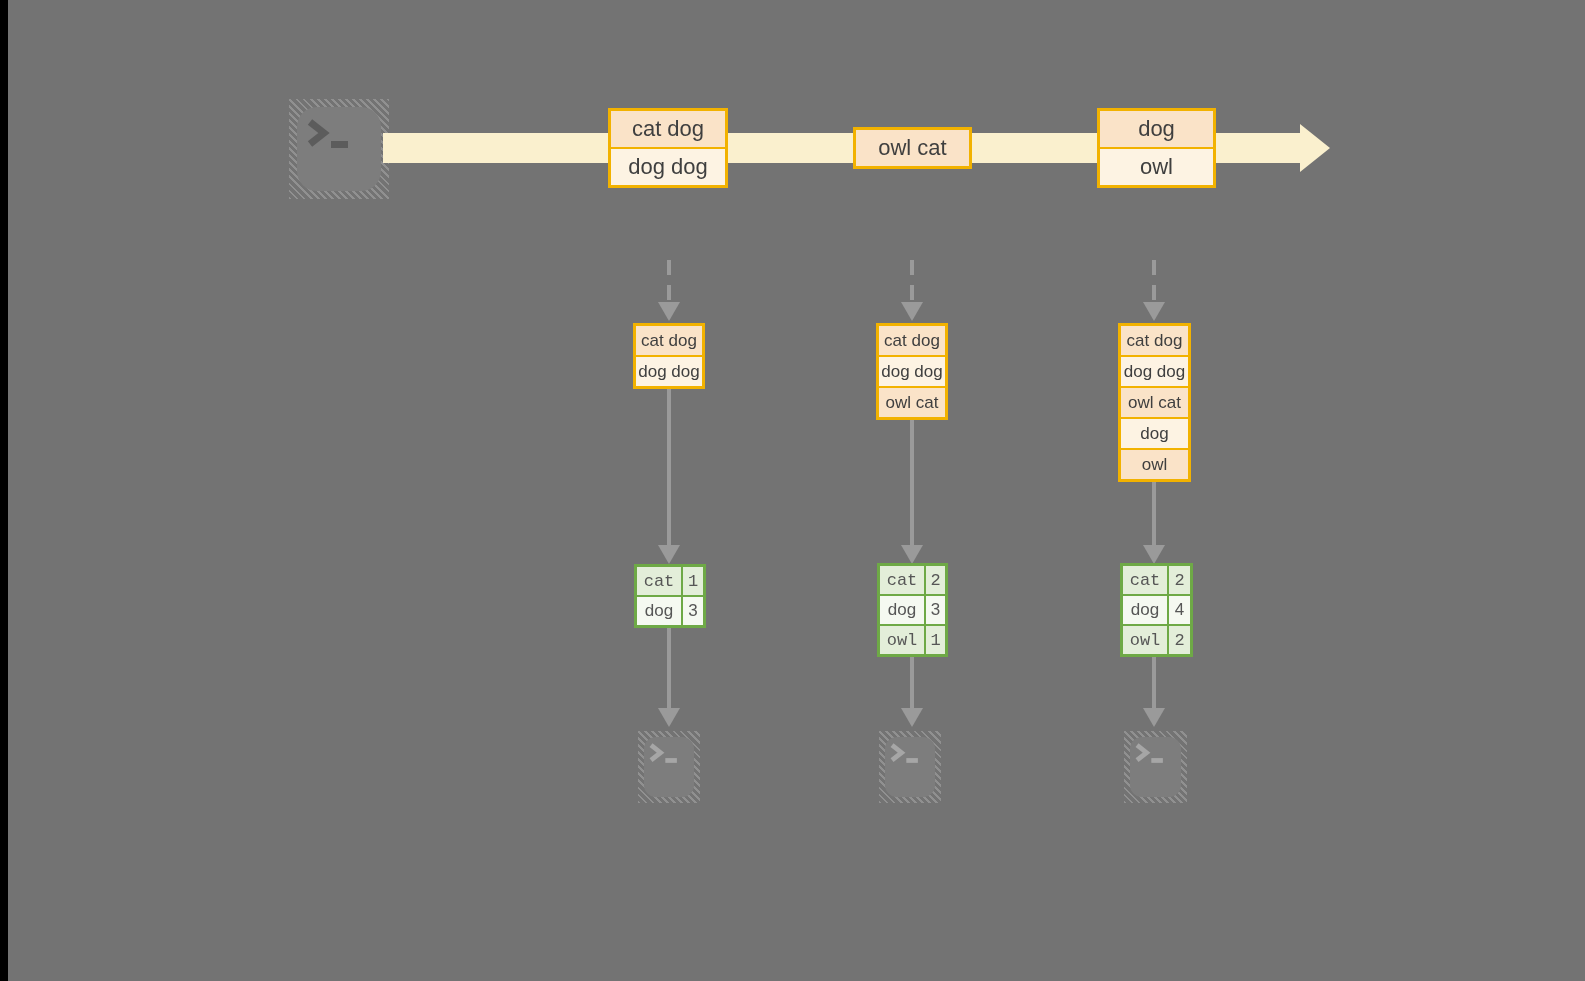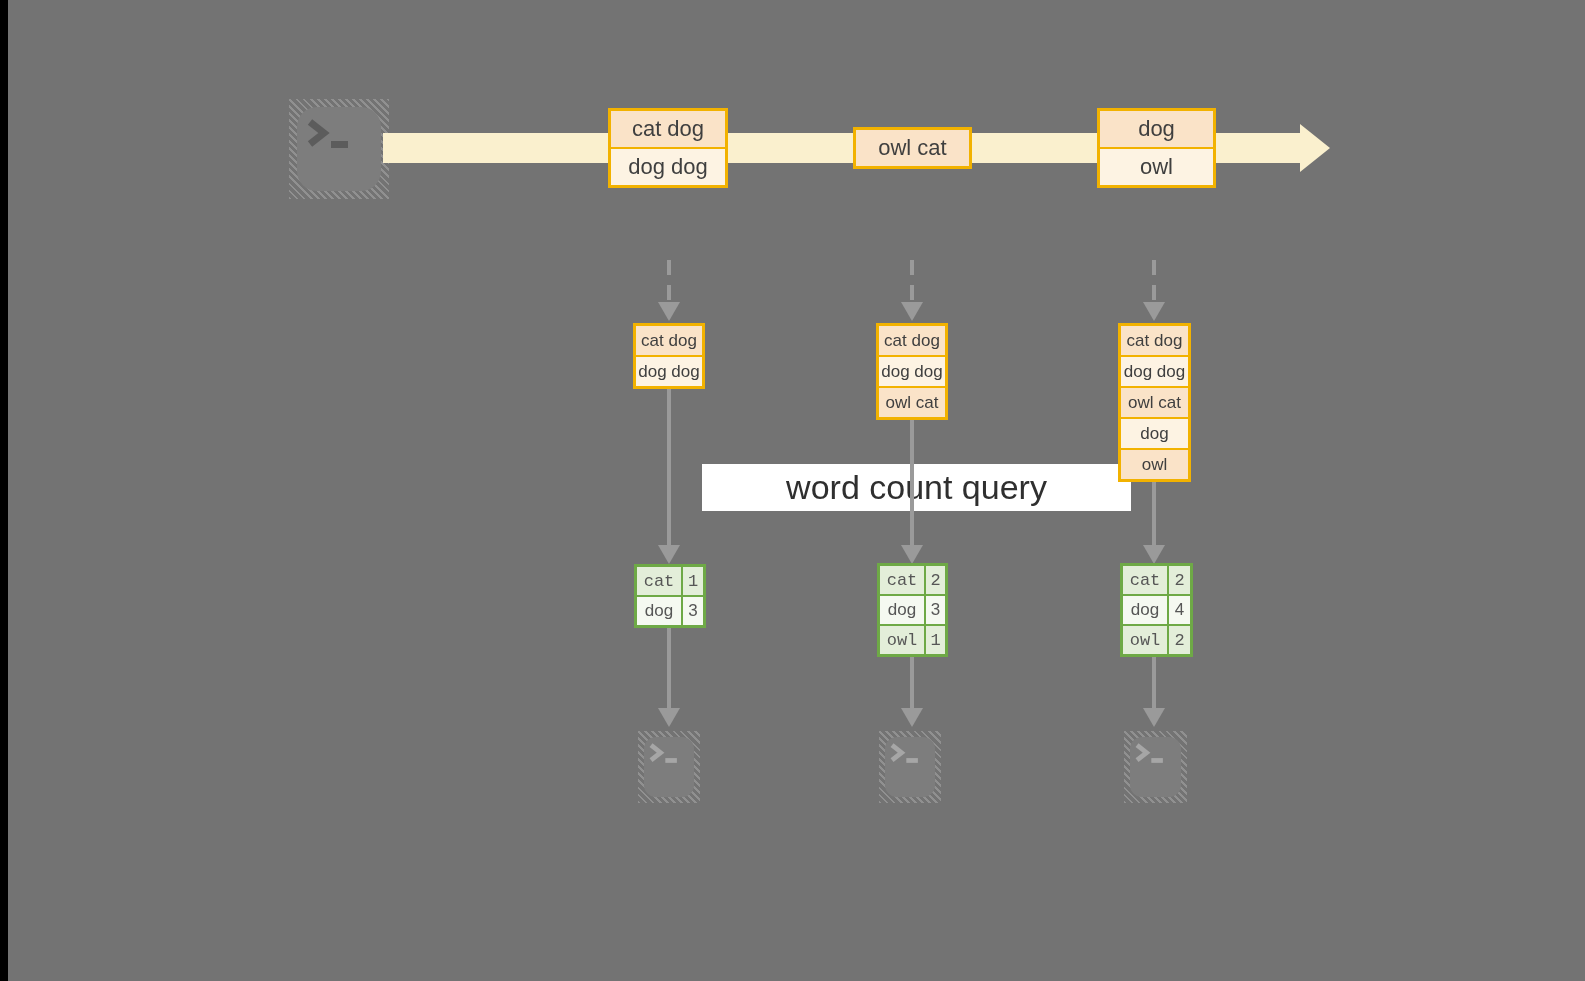--- a/index.html
+++ b/index.html
@@ -91,23 +91,20 @@
     <div class="cell fa">owl cat</div>
   </div>
   <div class="obox stack stack3" style="left:1110px;top:323px;">
     <div class="cell fa">cat dog</div>
     <div class="cell fb">dog dog</div>
     <div class="cell fa">owl cat</div>
     <div class="cell fb">dog</div>
     <div class="cell fa">owl</div>
   </div>
 
-  <div class="query-band">
-    <span>word count query</span>
-  </div>
 
   <div class="vline" style="left:659px;top:389px;height:156px;"></div>
   <div class="ahead" style="left:650px;top:545px;"></div>
   <div class="vline" style="left:902px;top:420px;height:125px;"></div>
   <div class="ahead" style="left:893px;top:545px;"></div>
   <div class="vline" style="left:1144px;top:482px;height:63px;"></div>
   <div class="ahead" style="left:1135px;top:545px;"></div>
 
   <div class="gtable" style="left:626px;top:564px;width:66px;">
     <div class="gcell ga">cat</div>

